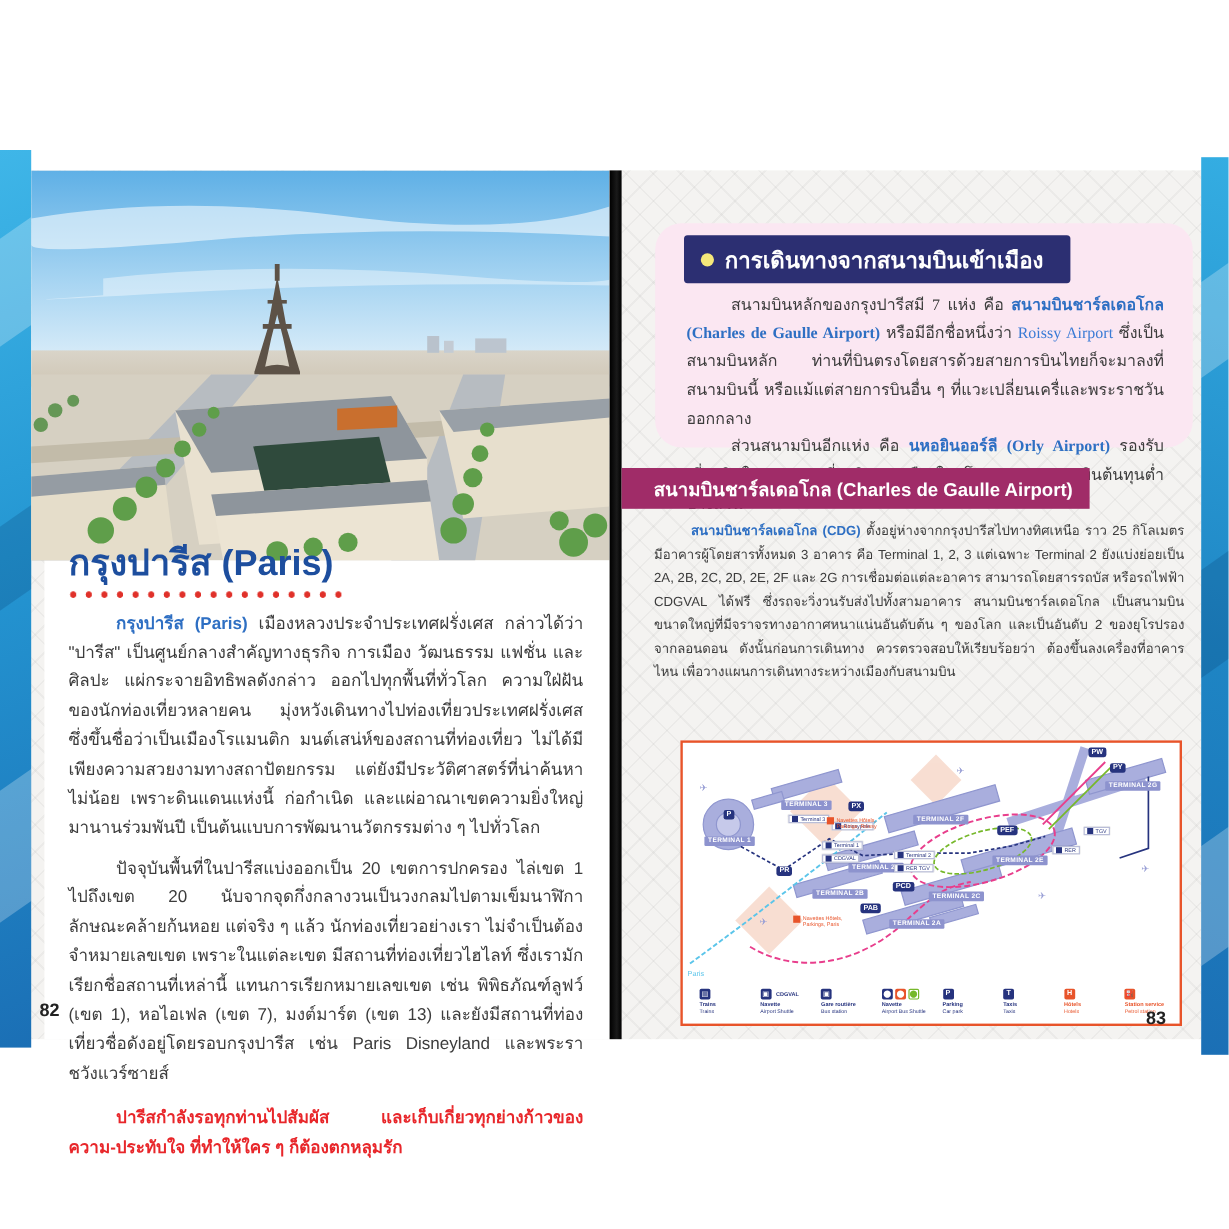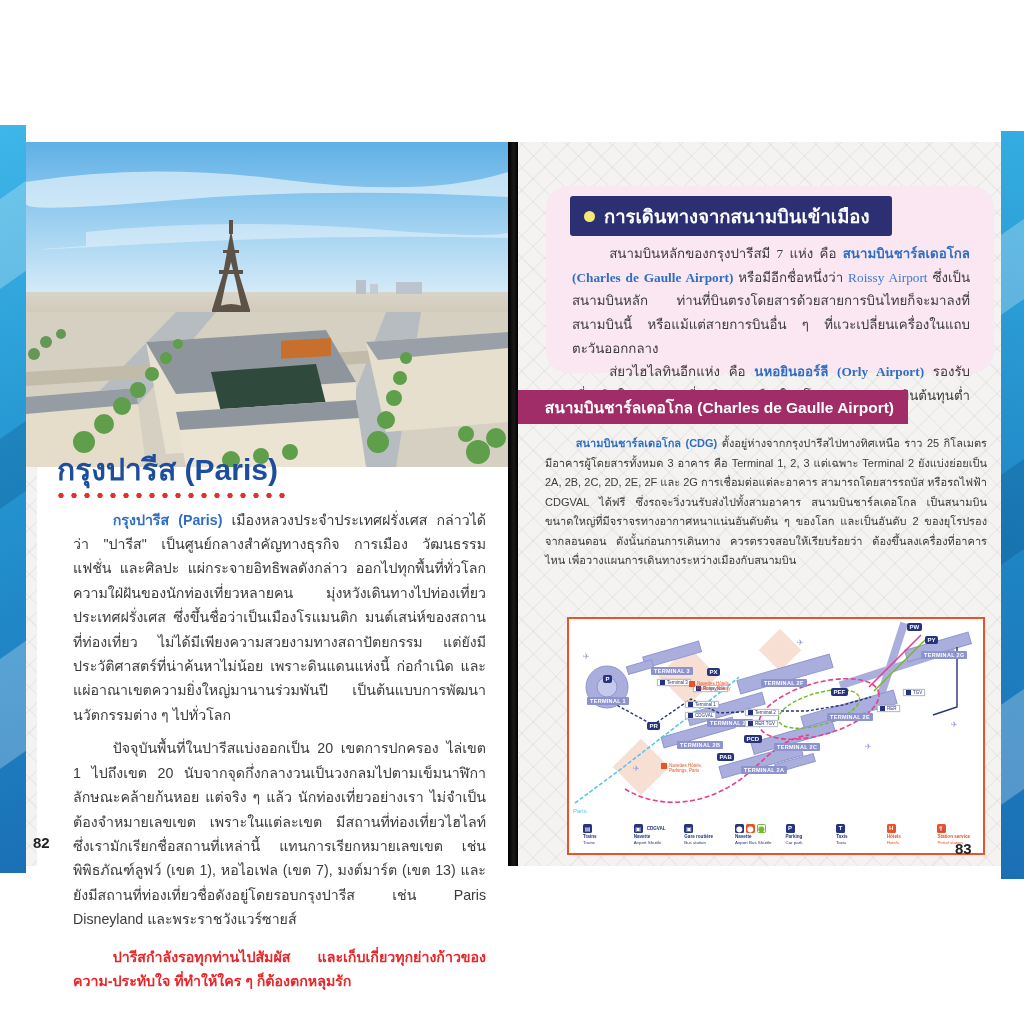--- a/index.html
+++ b/index.html
@@ -30,21 +30,21 @@
   .photo{position:absolute;left:0;top:0;width:482px;height:325px;z-index:1;}
 
   
   .card{position:absolute;left:11px;top:295px;width:471px;height:429px;background:#ffffff;border-top-left-radius:22px;}
   .card-inner{position:relative;z-index:4;padding:16px 22px 0 20px;}
   .left-title{color:#1d4e9e;font-size:30px;font-weight:bold;line-height:1.15;}
   .dots{margin-top:4px;height:7px;width:230px;
         background-image:radial-gradient(circle at 4px 3.5px,#e0312a 2.4px,rgba(224,49,42,0) 2.9px);
         background-size:13px 7px;background-repeat:repeat-x;}
   .body-text{color:#3c3c3c;font-size:14.2px;line-height:1.72;text-align:justify;}
-  .body-text p{margin:9px 0 0 16px;text-indent:2.8em;}
+  .body-text p{margin:9px 0 0 0;text-indent:2.8em;}
   .lead-blue{color:#2e6fc3;font-weight:bold;}
   .red-para{color:#e8262a;font-weight:bold;margin-top:13px !important;}
   .pageno{position:absolute;z-index:4;font-size:15px;font-weight:bold;color:#222;text-align:center;}
   .pageno-left{left:7px;top:692px;}
   .pageno-right{left:437px;top:698px;}
 
   
   .pink-box{position:absolute;left:28px;top:44px;width:448px;height:187px;background:#fbe7f2;border-radius:22px;font-family:Liberation Serif, serif;}
   .navy-header{position:relative;z-index:4;margin:10px 0 0 24px;width:322px;height:40px;background:#2c2f72;border-radius:3px;
                display:flex;align-items:center;gap:9px;padding:0 0 0 14px;box-sizing:border-box;}
@@ -194,22 +194,22 @@
   <div class="spine"></div>
 
   <div class="page page-right">
 
     <div class="pink-box">
       <div class="navy-header">
         <span class="bullet"></span>
         <span class="txt">การเดินทางจากสนามบินเข้าเมือง</span>
       </div>
       <div class="pink-text">
-        <p><span>สนามบินหลักของกรุงปารีสมี 7 แห่ง คือ </span><span class="blue-bold">สนามบินชาร์ลเดอโกล (Charles de Gaulle Airport)</span><span> หรือมีอีกชื่อหนึ่งว่า </span><span class="blue-link">Roissy Airport</span><span> ซึ่งเป็นสนามบินหลัก ท่านที่บินตรงโดยสารด้วยสายการบินไทยก็จะมาลงที่สนามบินนี้ หรือแม้แต่สายการบินอื่น ๆ ที่แวะเปลี่ยนเครื่องในแถบตะวันออกกลาง</span></p>
-        <p><span>ส่ยวไฮไลทินอีกแห่ง คือ </span><span class="blue-bold">นหอยินออร์ลี (Orly Airport)</span><span> รองรับเที่ยวบินในประเทศ เที่ยวบินจากเมืองในยุโรป และสายการบินต้นทุนต่ำบางส่วน</span></p>
+        <p><span>สนามบินหลักของกรุงปารีสมี 7 แห่ง คือ </span><span class="blue-bold">สนามบินชาร์ลเดอโกล (Charles de Gaulle Airport)</span><span> หรือมีอีกชื่อหนึ่งว่า </span><span class="blue-link">Roissy Airport</span><span> ซึ่งเป็นสนามบินหลัก ท่านที่บินตรงโดยสารด้วยสายการบินไทยก็จะมาลงที่สนามบินนี้ หรือแม้แต่สายการบินอื่น ๆ ที่แวะเปลี่ยนเครื่และพระราชวันออกกลาง</span></p>
+        <p><span>ส่วนสนามบินอีกแห่ง คือ </span><span class="blue-bold">นหอยินออร์ลี (Orly Airport)</span><span> รองรับเที่ยวบินในประเทศ เที่ยวบินจากเมืองในยุโรป และสายการบินต้นทุนต่ำบางส่วน</span></p>
       </div>
     </div>
 
     <div class="purple-banner">
       <span class="txt">สนามบินชาร์ลเดอโกล (Charles de Gaulle Airport)</span>
     </div>
 
     <div class="cdg-para">
       <p><span class="blue-bold">สนามบินชาร์ลเดอโกล (CDG)</span><span> ตั้งอยู่ห่างจากกรุงปารีสไปทางทิศเหนือ ราว 25 กิโลเมตร มีอาคารผู้โดยสารทั้งหมด 3 อาคาร คือ Terminal 1, 2, 3 แต่เฉพาะ Terminal 2 ยังแบ่งย่อยเป็น 2A, 2B, 2C, 2D, 2E, 2F และ 2G การเชื่อมต่อแต่ละอาคาร สามารถโดยสารรถบัส หรือรถไฟฟ้า CDGVAL ได้ฟรี ซึ่งรถจะวิ่งวนรับส่งไปทั้งสามอาคาร สนามบินชาร์ลเดอโกล เป็นสนามบินขนาดใหญ่ที่มีจราจรทางอากาศหนาแน่นอันดับต้น ๆ ของโลก และเป็นอันดับ 2 ของยุโรปรองจากลอนดอน ดังนั้นก่อนการเดินทาง ควรตรวจสอบให้เรียบร้อยว่า ต้องขึ้นลงเครื่องที่อาคารไหน เพื่อวางแผนการเดินทางระหว่างเมืองกับสนามบิน</span></p>
     </div>

